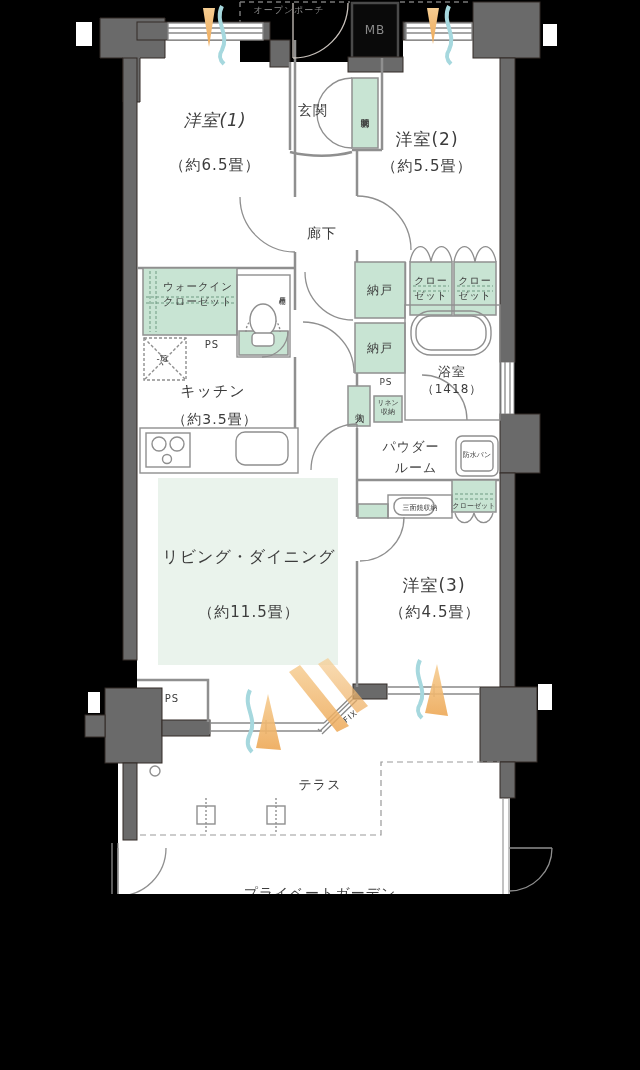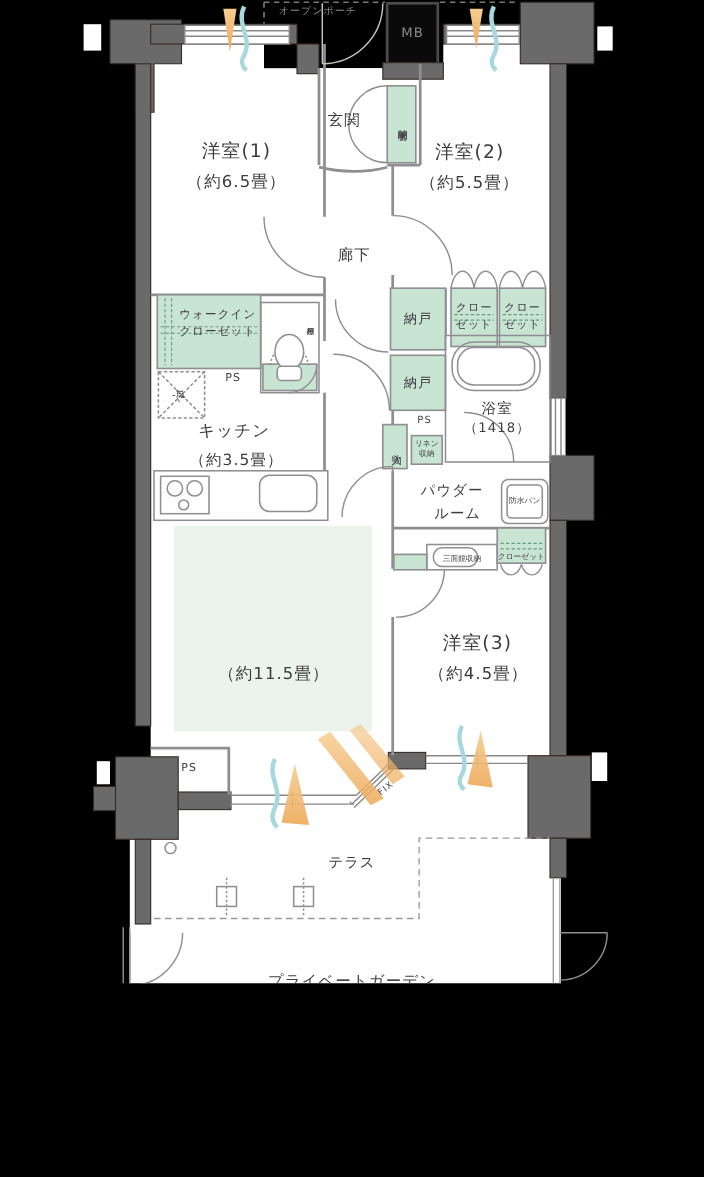--- a/index.html
+++ b/index.html
@@ -214,21 +214,21 @@
     <line x1="526" y1="1018" x2="574" y2="1018" stroke-width="1.2"></line>
     <polygon points="550,1004 554,1014 564,1018 554,1022 550,1032 546,1022 536,1018 546,1014"></polygon>
     <line x1="540" y1="1008" x2="560" y2="1028" stroke-width="1"></line>
     <line x1="560" y1="1008" x2="540" y2="1028" stroke-width="1"></line>
   </g>
 </svg>
 
 <div class="lbl gray" style="left:289px;top:11px;font-size:9px;">オープンポーチ</div>
 <div class="lbl gray" style="left:375px;top:30px;font-size:12px;">MB</div>
 
-<div class="lbl" style="left:215px;top:139px;font-size:17px;">洋室(1)</div>
+<div class="lbl" style="left:215px;top:121px;font-size:17px;font-style:italic;">洋室(1)</div>
 <div class="lbl" style="left:215px;top:166px;font-size:15px;">（約6.5畳）</div>
 <div class="lbl" style="left:427px;top:140px;font-size:17px;">洋室(2)</div>
 <div class="lbl" style="left:427px;top:167px;font-size:15px;">（約5.5畳）</div>
 <div class="lbl" style="left:313px;top:110px;font-size:14px;">玄関</div>
 <div class="lbl v" style="left:365px;top:112px;font-size:8.5px;">玄関収納</div>
 <div class="lbl" style="left:322px;top:233px;font-size:14px;">廊下</div>
 
 <div class="lbl" style="left:198px;top:287px;font-size:10.5px;">ウォークイン</div>
 <div class="lbl" style="left:198px;top:302px;font-size:10.5px;">クローゼット</div>
 <div class="lbl v tiny" style="left:281px;top:292px;">吊戸棚</div>
@@ -255,20 +255,21 @@
 
 <div class="lbl" style="left:411px;top:447px;font-size:13px;">パウダー</div>
 <div class="lbl" style="left:416px;top:468px;font-size:13px;">ルーム</div>
 <div class="lbl tiny" style="left:477px;top:456px;">防水パン</div>
 <div class="lbl tiny" style="left:420px;top:509px;">三面鏡収納</div>
 <div class="lbl tiny" style="left:474px;top:507px;">クローゼット</div>
 
 <div class="lbl" style="left:434px;top:586px;font-size:17px;">洋室(3)</div>
 <div class="lbl" style="left:435px;top:613px;font-size:15px;">（約4.5畳）</div>
 
+<div class="lbl" style="left:249px;top:557px;font-size:16px;">リビング・ダイニング</div>
 <div class="lbl" style="left:249px;top:586px;font-size:15px;margin-top:27px;">（約11.5畳）</div>
 
 <div class="lbl" style="left:172px;top:699px;font-size:10px;">PS</div>
 <div class="lbl" style="left:351px;top:717px;font-size:8px;transform:translate(-50%,-50%) rotate(-38deg);">FIX</div>
 
 <div class="lbl" style="left:320px;top:785px;font-size:13px;">テラス</div>
 <div class="lbl" style="left:320px;top:893px;font-size:14px;">プライベートガーデン</div>
 <div class="lbl" style="left:444px;top:967px;font-size:12px;color:#bef264;">TR</div>
 
 <div class="lbl" style="left:322px;top:1019px;font-size:20px;color:#c2410c;letter-spacing:3px;">南向き</div>

